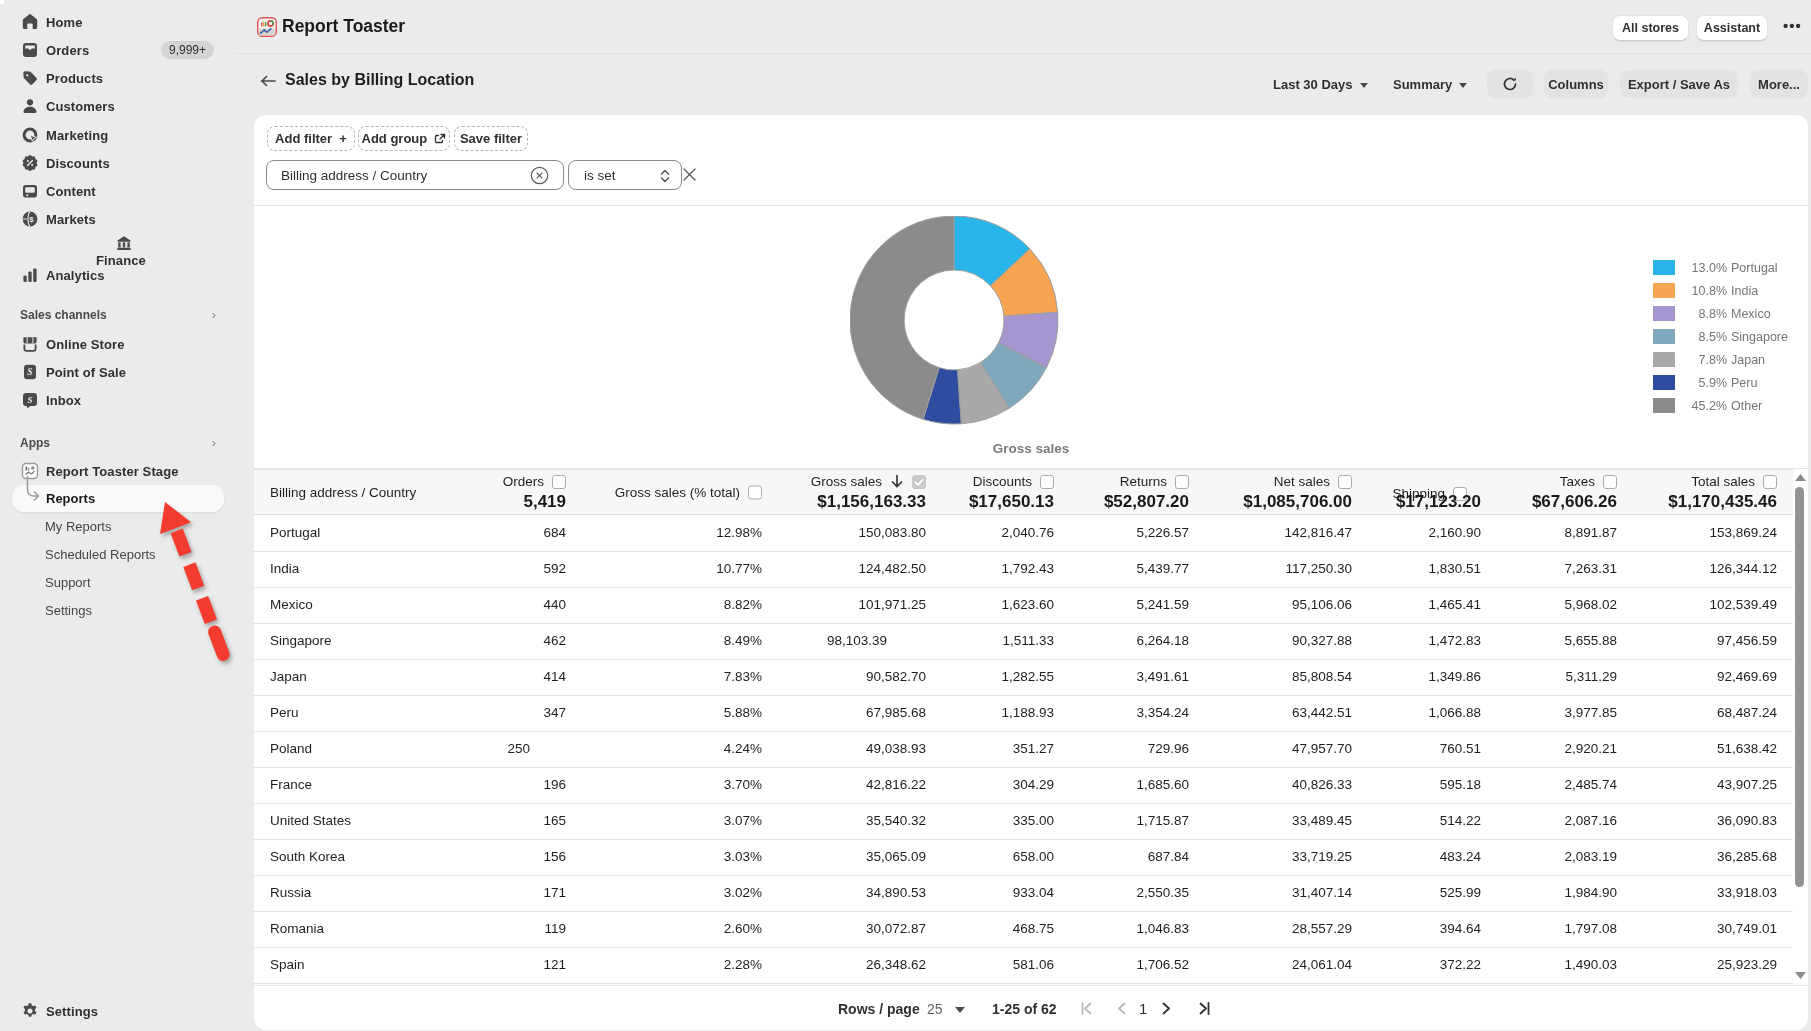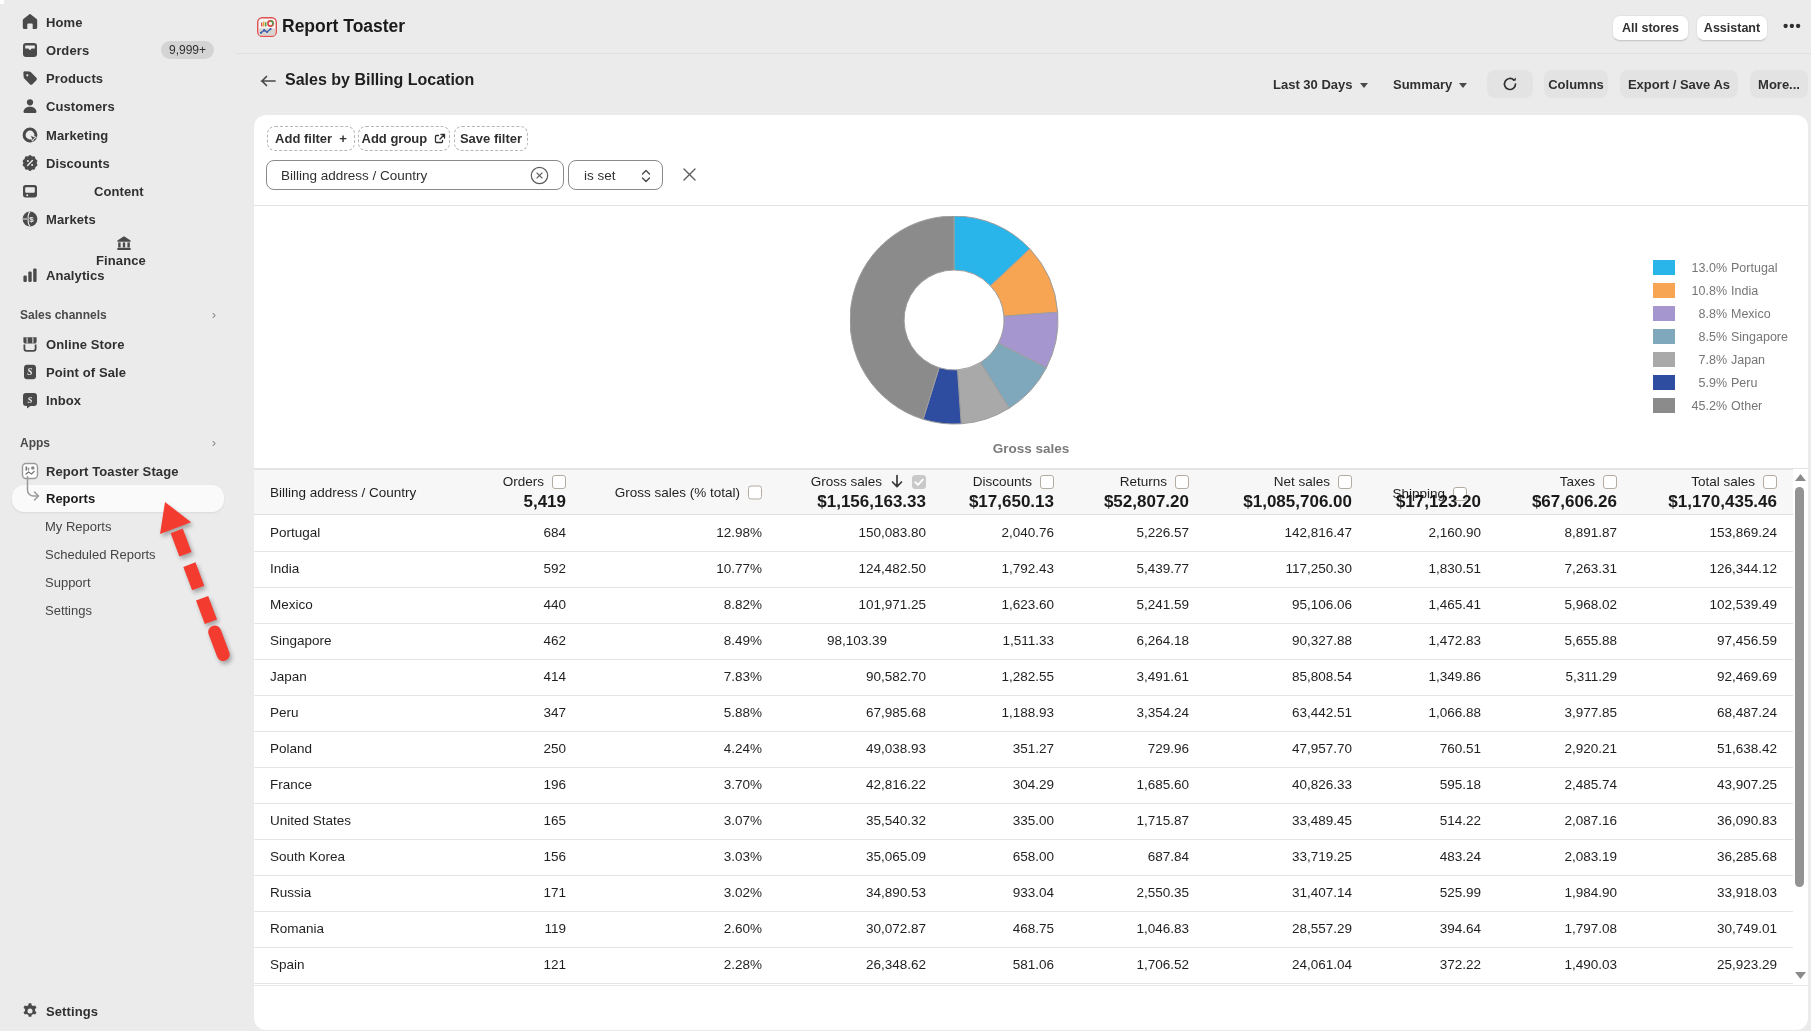--- a/index.html
+++ b/index.html
@@ -86,21 +86,21 @@
     </div>
   <div class="nav-item" style="top:149px;">
       <svg width="20" height="20" viewBox="0 0 20 20">
         <path d="M8.9 2.6 a1.6 1.6 0 0 1 2.2 0 l1 .9 1.35 -.15 a1.6 1.6 0 0 1 1.75 1.3 l.25 1.35 1.15 .7 a1.6 1.6 0 0 1 .6 2.1 l-.6 1.2 .6 1.2 a1.6 1.6 0 0 1 -.6 2.1 l-1.15 .7 -.25 1.35 a1.6 1.6 0 0 1 -1.75 1.3 l-1.35 -.15 -1 .9 a1.6 1.6 0 0 1 -2.2 0 l-1 -.9 -1.35 .15 a1.6 1.6 0 0 1 -1.75 -1.3 L4.6 14 l-1.15 -.7 a1.6 1.6 0 0 1 -.6 -2.1 l.6 -1.2 -.6 -1.2 a1.6 1.6 0 0 1 .6 -2.1 l1.15 -.7 .25 -1.35 a1.6 1.6 0 0 1 1.75 -1.3 l1.35 .15 Z" fill="#4a4a4a"></path>
         <path d="M7.6 12.4 l4.8 -4.8" stroke="#ebebeb" stroke-width="1.4" stroke-linecap="round"></path>
         <circle cx="7.9" cy="7.9" r="1" fill="#ebebeb"></circle>
         <circle cx="12.1" cy="12.1" r="1" fill="#ebebeb"></circle>
       </svg>
       <span class="lbl">Discounts</span>
     </div>
-  <div class="nav-item" style="top:177px;gap:48px;">
+  <div class="nav-item" style="top:177px;">
       <svg width="20" height="20" viewBox="0 0 20 20">
         <rect x="3" y="4" width="14" height="12.4" rx="2.6" fill="#4a4a4a"></rect>
         <rect x="5.2" y="6.2" width="9.6" height="5.6" rx="1" fill="#ebebeb"></rect>
         <circle cx="7.2" cy="14.2" r="1" fill="#ebebeb"></circle>
       </svg>
       <span class="lbl">Content</span>
     </div>
   <div class="nav-item" style="top:205px;">
       <svg width="20" height="20" viewBox="0 0 20 20">
         <circle cx="10" cy="10" r="7.4" fill="#4a4a4a"></circle>
@@ -236,21 +236,21 @@
       </svg></div>
   <div class="fbtn" style="left:200px;width:74px;">Save filter</div>
 
   <div class="finput" style="left:12px;width:298px;">
       <span style="margin-left:14px;">Billing address / Country</span>
     <svg class="abs" style="right:13px;top:4px;" width="21" height="21" viewBox="0 0 21 21">
         <circle cx="10.5" cy="10.5" r="8.2" stroke="#5c5c5c" stroke-width="1.2" fill="none"></circle>
         <path d="M7.6 7.6 l5.8 5.8 M13.4 7.6 l-5.8 5.8" stroke="#5c5c5c" stroke-width="1.2"></path>
       </svg>
   </div>
-  <div class="finput" style="left:314px;width:95px;">
+  <div class="finput" style="left:314px;width:114px;">
       <span style="margin-left:15px;">is set</span>
     <svg class="abs" style="right:10px;top:7px;" width="12" height="16" viewBox="0 0 12 16">
         <path d="M2.5 6 L6 2.5 L9.5 6 M2.5 10 L6 13.5 L9.5 10" stroke="#4a4a4a" stroke-width="1.4" fill="none" stroke-linecap="round" stroke-linejoin="round"></path>
       </svg>
   </div>
   <svg class="abs" style="left:428px;top:52px;" width="15" height="15" viewBox="0 0 15 15">
       <path d="M2 2 L13 13 M13 2 L2 13" stroke="#5c5c5c" stroke-width="1.4" stroke-linecap="round"></path>
     </svg>
 
   <div class="abs" style="left:0;top:90px;width:1554px;border-top:1px solid #e3e3e3;"></div>
@@ -370,21 +370,21 @@
         <div class="cell" style="right:867px;">67,985.68</div>
         <div class="cell" style="right:739px;">1,188.93</div>
         <div class="cell" style="right:604px;">3,354.24</div>
         <div class="cell" style="right:441px;">63,442.51</div>
         <div class="cell" style="right:312px;">1,066.88</div>
         <div class="cell" style="right:176px;">3,977.85</div>
         <div class="cell" style="right:16px;">68,487.24</div>
       </div>
     <div class="row" style="top:617px;">
         <div class="name">Poland</div>
-        <div class="cell" style="right:1227px;">250</div>
+        <div class="cell" style="right:1263px;">250</div>
         <div class="cell" style="right:1031px;">4.24%</div>
         <div class="cell" style="right:867px;">49,038.93</div>
         <div class="cell" style="right:739px;">351.27</div>
         <div class="cell" style="right:604px;">729.96</div>
         <div class="cell" style="right:441px;">47,957.70</div>
         <div class="cell" style="right:312px;">760.51</div>
         <div class="cell" style="right:176px;">2,920.21</div>
         <div class="cell" style="right:16px;">51,638.42</div>
       </div>
     <div class="row" style="top:653px;">
@@ -455,20 +455,39 @@
         <div class="cell" style="right:739px;">581.06</div>
         <div class="cell" style="right:604px;">1,706.52</div>
         <div class="cell" style="right:441px;">24,061.04</div>
         <div class="cell" style="right:312px;">372.22</div>
         <div class="cell" style="right:176px;">1,490.03</div>
         <div class="cell" style="right:16px;">25,923.29</div>
       </div>
   </div>
 
   <div class="abs" style="left:0;top:870px;width:1554px;border-top:1px solid #e7e7e7;"></div>
+  <div id="pager" class="abs" style="left:0;top:871px;width:1554px;height:45px;">
+    <div class="abs" style="left:584px;top:15px;font-size:14px;font-weight:600;color:#303030;">Rows / page</div>
+    <div class="abs" style="left:673px;top:15px;font-size:14px;color:#616161;">25</div>
+    <div class="abs" style="left:701px;top:21px;width:0;height:0;border-left:5px solid transparent;border-right:5px solid transparent;border-top:6px solid #4a4a4a;"></div>
+    <div class="abs" style="left:738px;top:15px;font-size:14px;font-weight:600;color:#303030;">1-25 of 62</div>
+    <svg class="abs" style="left:826px;top:16px;" width="13" height="13" viewBox="0 0 13 13">
+        <path d="M10.5 1.5 L5 6.5 l5.5 5 M2.5 1 v11" stroke="#b8b8b8" stroke-width="1.8" fill="none" stroke-linecap="round" stroke-linejoin="round"></path>
+      </svg>
+    <svg class="abs" style="left:863px;top:16px;" width="9" height="13" viewBox="0 0 9 13">
+        <path d="M7.5 1.5 L2 6.5 l5.5 5" stroke="#b8b8b8" stroke-width="1.8" fill="none" stroke-linecap="round" stroke-linejoin="round"></path>
+      </svg>
+    <div class="abs" style="left:885px;top:14px;font-size:15px;color:#303030;">1</div>
+    <svg class="abs" style="left:908px;top:16px;" width="9" height="13" viewBox="0 0 9 13">
+        <path d="M1.5 1.5 L7 6.5 l-5.5 5" stroke="#303030" stroke-width="1.8" fill="none" stroke-linecap="round" stroke-linejoin="round"></path>
+      </svg>
+    <svg class="abs" style="left:944px;top:16px;" width="13" height="13" viewBox="0 0 13 13">
+        <path d="M2.5 1.5 L8 6.5 l-5.5 5 M10.5 1 v11" stroke="#303030" stroke-width="1.8" fill="none" stroke-linecap="round" stroke-linejoin="round"></path>
+      </svg>
+  </div>
 
   <div class="abs" style="left:1539px;top:354px;width:15px;height:515px;background:#fff;">
     <svg class="abs" style="left:2px;top:5px;" width="11" height="7" viewBox="0 0 11 7">
         <path d="M5.5 0 L11 7 H0 Z" fill="#8a8a8a"></path>
       </svg>
     <div class="abs" style="left:2px;top:18px;width:9px;height:400px;background:#939393;border-radius:5px;"></div>
     <svg class="abs" style="left:2px;top:503px;" width="11" height="7" viewBox="0 0 11 7">
         <path d="M5.5 7 L11 0 H0 Z" fill="#8a8a8a"></path>
       </svg>
   </div>

